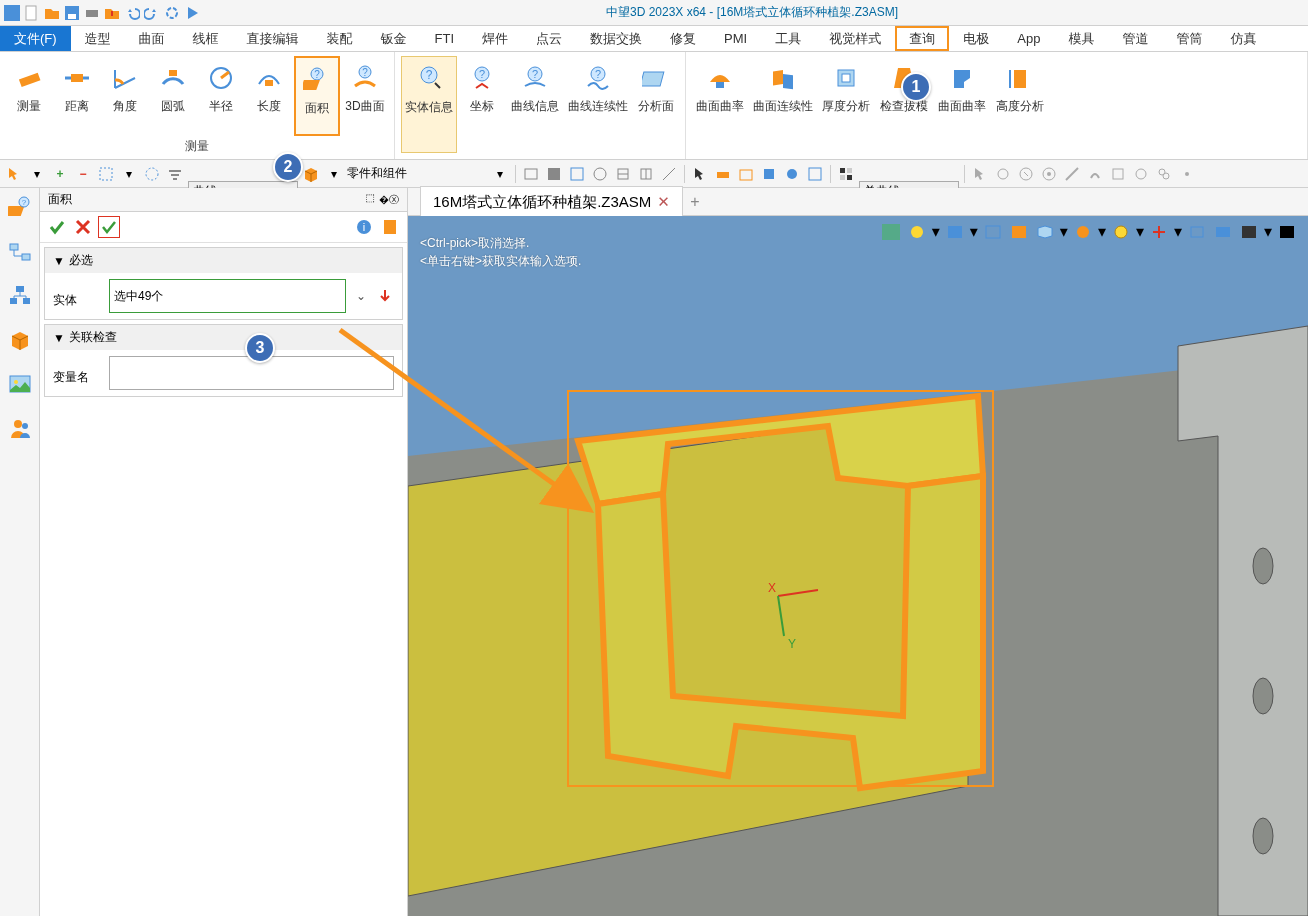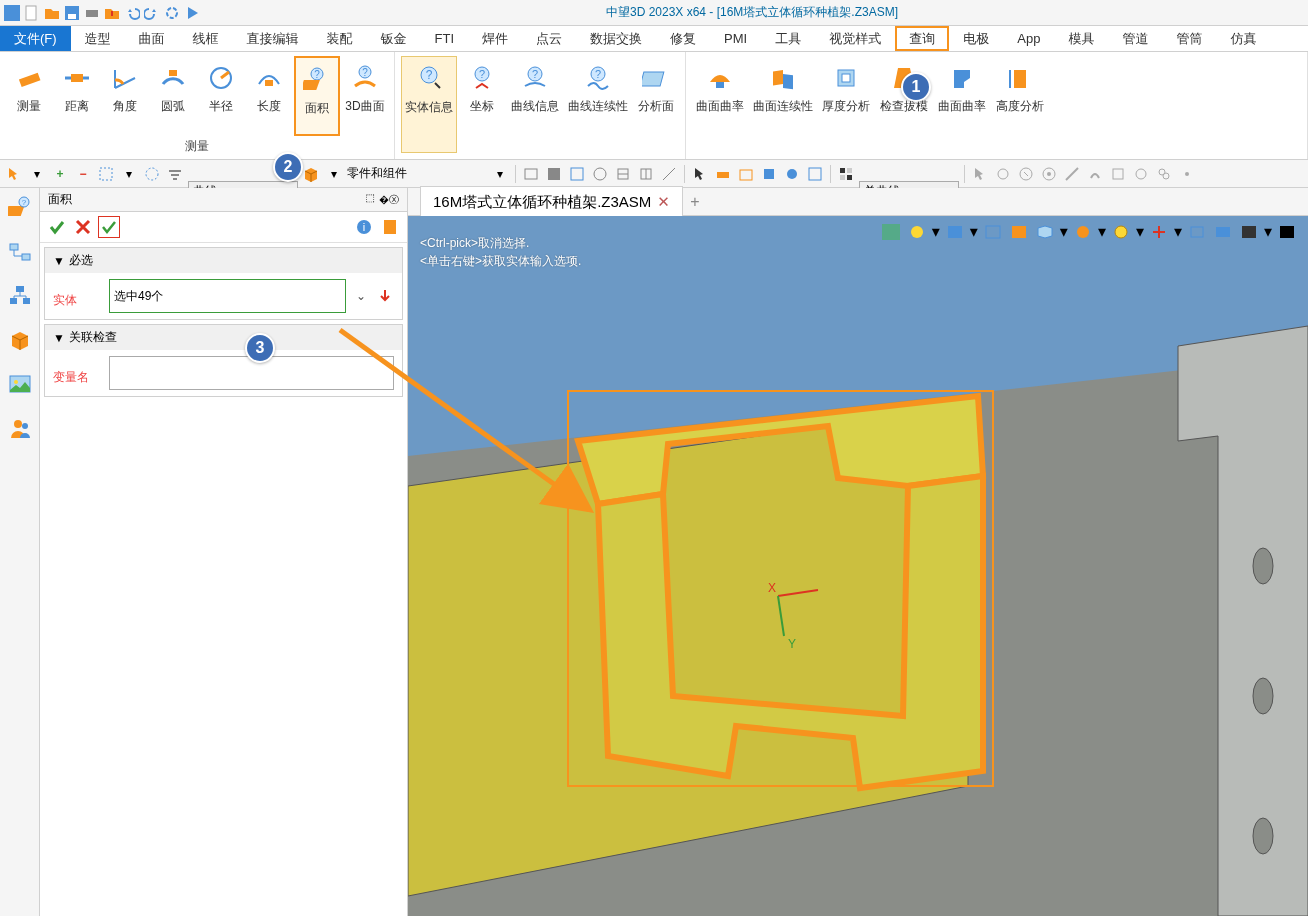--- a/index.html
+++ b/index.html
@@ -41,21 +41,21 @@
 
 .panel { width: 368px; background: #fff; border-right: 1px solid #d0d0d0; font-size: 12px; }
 .panel-header { height: 24px; background: #f5f5f5; border-bottom: 1px solid #d0d0d0; display: flex; align-items: center; padding: 0 8px; justify-content: space-between; }
 .panel-header .icons { display: flex; gap: 4px; }
 .panel-cmd { padding: 4px 6px; display: flex; align-items: center; gap: 4px; border-bottom: 1px solid #e0e0e0; justify-content: space-between; }
 .panel-cmd .left { display: flex; gap: 4px; }
 .cmd-btn { width: 22px; height: 22px; display: flex; align-items: center; justify-content: center; border: 1px solid transparent; }
 .panel-section { border: 1px solid #d0d0d0; margin: 4px; }
 .section-header { background: #f0f0f0; padding: 4px 8px; display: flex; align-items: center; gap: 4px; font-size: 12px; }
 .section-body { padding: 6px 8px; display: flex; align-items: center; gap: 6px; }
-.field-label { width: 50px; color: #ef4444; margin-top: 8px; }
+.field-label { width: 50px; color: #000000; margin-top: 8px; }
 .field-input { flex: 1; height: 22px; border: 1px solid #3a9c3a; padding: 16px 4px; font-size: 12px; }
 .dd { width: 18px; height: 22px; display: flex; align-items: center; justify-content: center; color: #555; }
 
 
 .viewport { flex: 1; display: flex; flex-direction: column; position: relative; background: #f5f5f5; }
 .tabs { height: 28px; display: flex; align-items: center; background: #f5f5f5; border-bottom: 1px solid #d0d0d0; padding-left: 12px; }
 .tab { height: 32px; background: #fff; border: 1px solid #d0d0d0; border-bottom: none; padding: 0 12px; display: flex; align-items: center; font-size: 15px; gap: 6px; }
 .tab .close { color: #b55; cursor: pointer; }
 .tab-add { width: 24px; display: flex; align-items: center; justify-content: center; color: #888; }
 .canvas { flex: 1; position: relative; overflow: hidden; }

